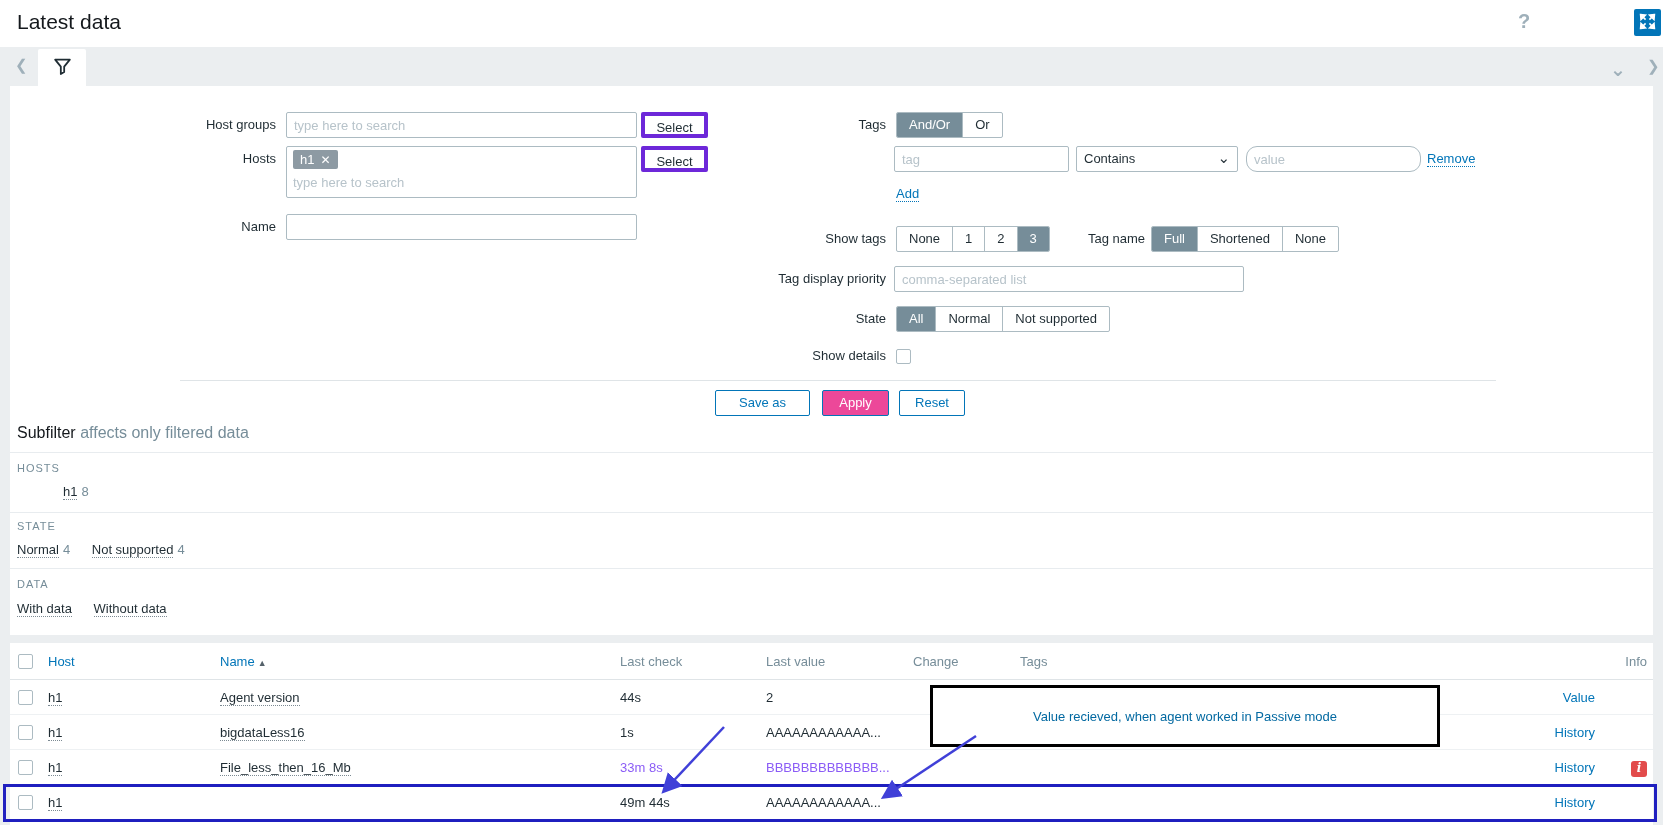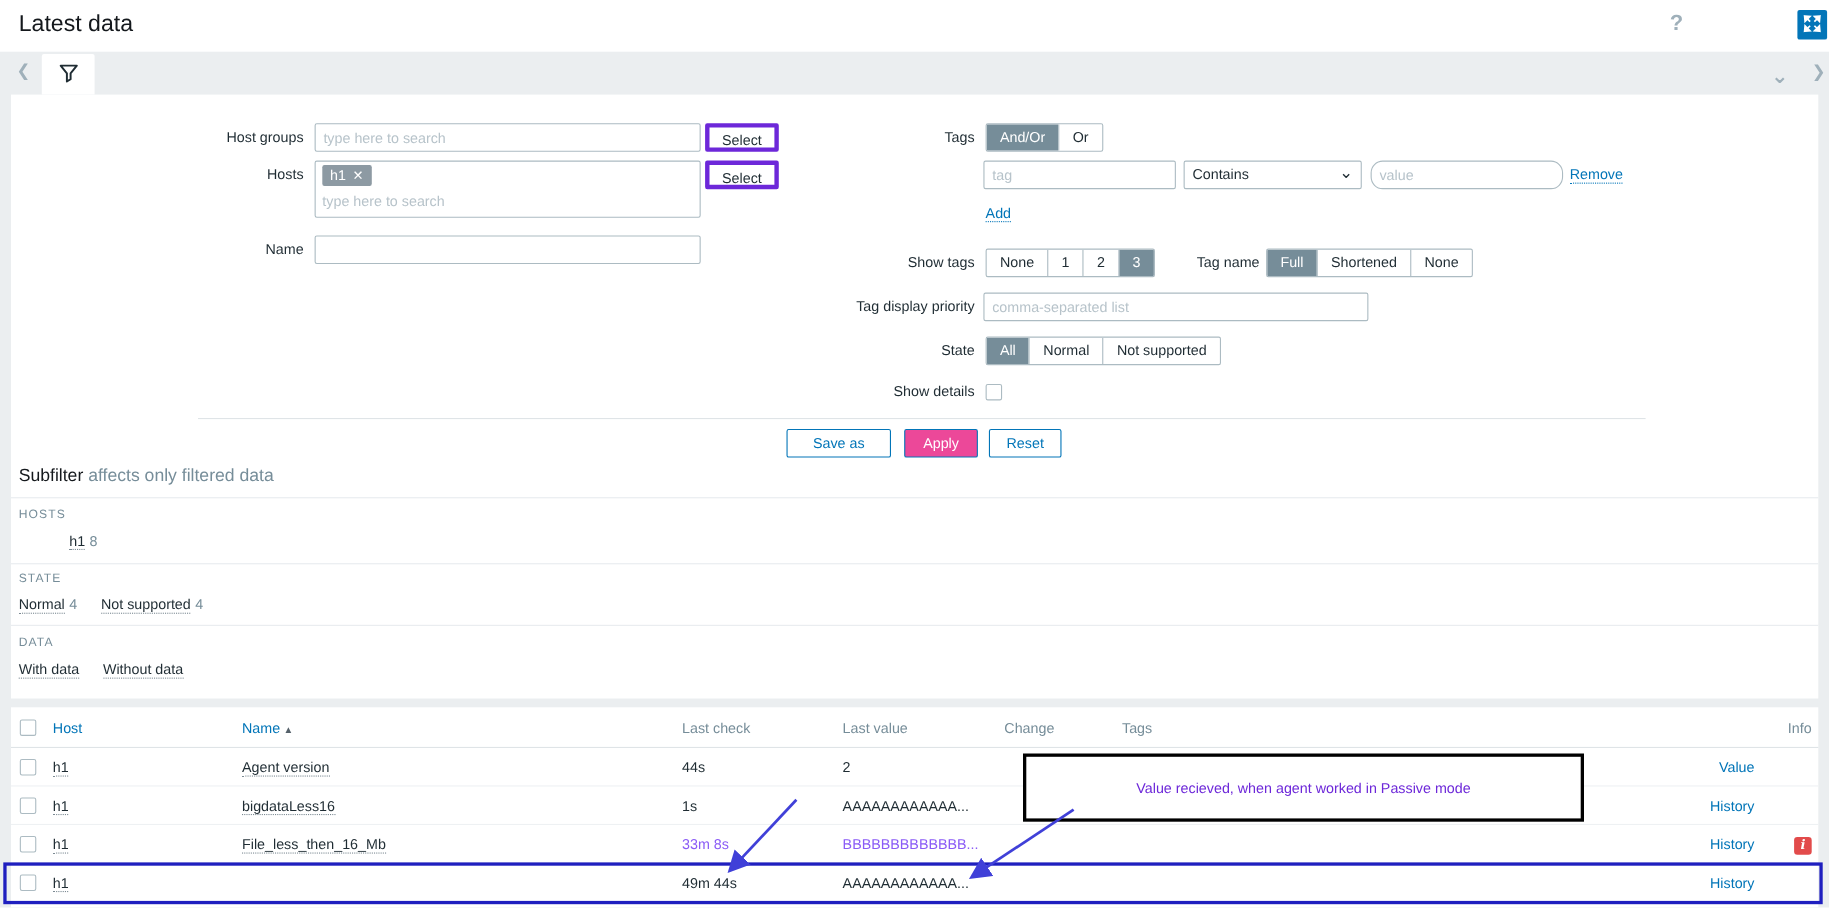--- a/index.html
+++ b/index.html
@@ -72,21 +72,21 @@
   .c-check { left:610px; }
   .c-value { left:756px; }
   .c-change { left:903px; }
   .c-tags { left:1010px; }
   .c-action { left:1460px; width:125px; text-align:right; }
   .c-info { left:1595px; width:42px; text-align:right; }
   .muted { color:#8b5cf6; }
   .sort-caret { font-size:9px; color:#55616a; margin-left:3px; }
   .info-icon { display:inline-block; width:16px; height:16px; line-height:16px; background:#e24b4b; color:#fff; border-radius:3px; text-align:center; font:italic bold 12px "DejaVu Serif",serif; vertical-align:middle; cursor:pointer; }
   
-  .annotation-box { position:absolute; left:930px; top:685px; width:510px; height:62px; background:#fff; border:3px solid #000; z-index:5; display:flex; align-items:center; justify-content:center; color:#6d28d9; }
+  .annotation-box { position:absolute; left:930px; top:685px; width:510px; height:62px; background:#fff; border:3px solid #000; z-index:5; display:flex; align-items:center; justify-content:center; color:#0369a1; }
   .row-highlight { position:absolute; left:3px; top:784px; width:1654px; height:38px; border:3px solid #1f1fbf; z-index:6; pointer-events:none; }
   .arrows-overlay { position:absolute; left:0; top:0; width:1663px; height:825px; z-index:7; pointer-events:none; }
 </style>
 </head>
 <body>
 
 <div class="page-header">
   <div class="page-title">Latest data</div>
   <div class="help-icon">?</div>
   <div class="kiosk-btn">

